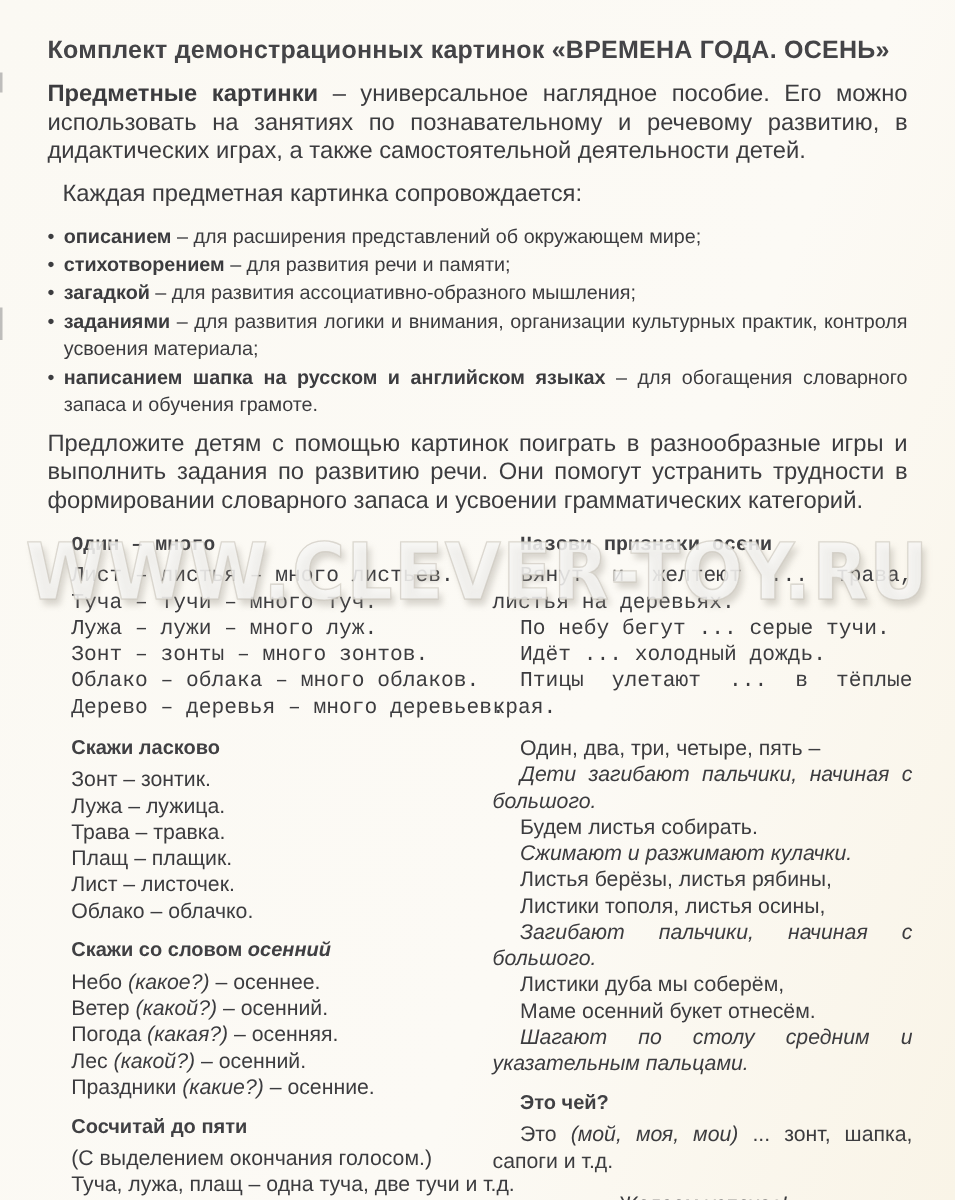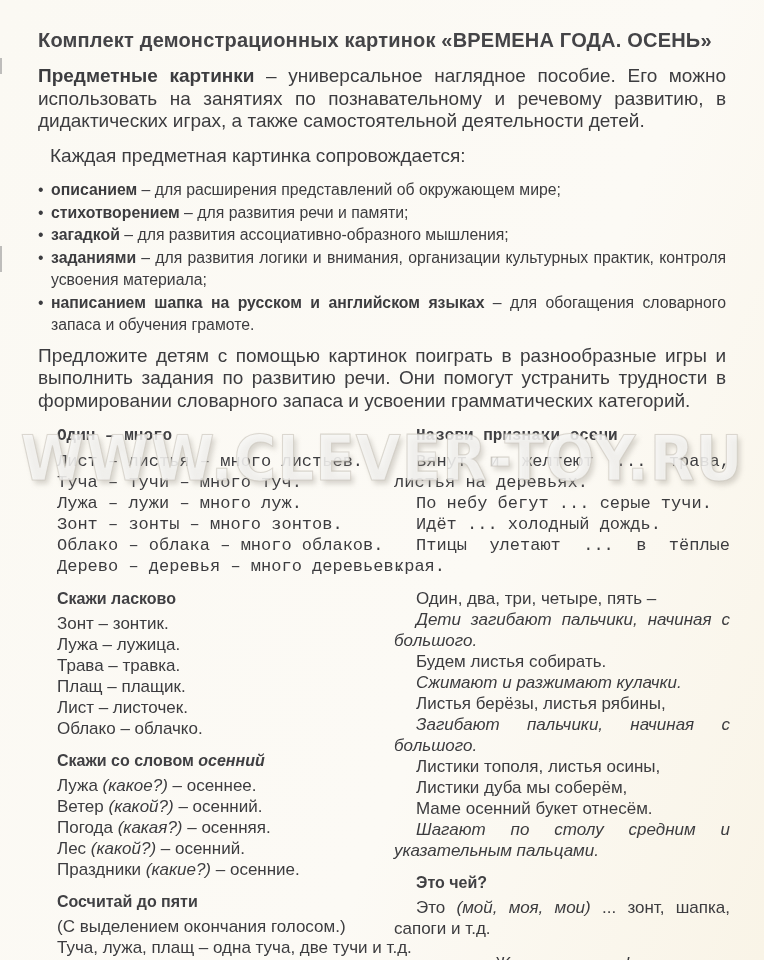--- a/index.html
+++ b/index.html
@@ -123,21 +123,21 @@
           <h2 class="sec-h"><span class="b">Скажи ласково</span></h2>
           <p class="sec-line"><span>Зонт – зонтик.</span></p>
           <p class="sec-line"><span>Лужа – лужица.</span></p>
           <p class="sec-line"><span>Трава – травка.</span></p>
           <p class="sec-line"><span>Плащ – плащик.</span></p>
           <p class="sec-line"><span>Лист – листочек.</span></p>
           <p class="sec-line"><span>Облако – облачко.</span></p>
         </section>
         <section class="sec list">
           <h2 class="sec-h"><span class="b">Скажи со словом </span><span class="b i">осенний</span></h2>
-          <p class="sec-line"><span>Лужа </span><span class="i">(какое?)</span><span> – осеннее.</span></p>
+          <p class="sec-line"><span>Небо </span><span class="i">(какое?)</span><span> – осеннее.</span></p>
           <p class="sec-line"><span>Ветер </span><span class="i">(какой?)</span><span> – осенний.</span></p>
           <p class="sec-line"><span>Погода </span><span class="i">(какая?)</span><span> – осенняя.</span></p>
           <p class="sec-line"><span>Лес </span><span class="i">(какой?)</span><span> – осенний.</span></p>
           <p class="sec-line"><span>Праздники </span><span class="i">(какие?)</span><span> – осенние.</span></p>
         </section>
         <section class="sec list">
           <h2 class="sec-h"><span class="b">Сосчитай до пяти</span></h2>
           <p class="sec-line"><span>(С выделением окончания голосом.)</span></p>
           <p class="sec-line"><span>Туча, лужа, плащ – одна туча, две тучи и т.д.</span></p>
         </section>
@@ -150,22 +150,22 @@
             <p class="sec-line"><span>По небу бегут ... серые тучи.</span></p>
             <p class="sec-line"><span>Идёт ... холодный дождь.</span></p>
             <p class="sec-line"><span>Птицы улетают ... в тёплые края.</span></p>
           </section>
           <section class="sec prose">
             <p class="sec-line"><span>Один, два, три, четыре, пять –</span></p>
             <p class="sec-line"><span class="i">Дети загибают пальчики, начиная с большого.</span></p>
             <p class="sec-line"><span>Будем листья собирать.</span></p>
             <p class="sec-line"><span class="i">Сжимают и разжимают кулачки.</span></p>
             <p class="sec-line"><span>Листья берёзы, листья рябины,</span></p>
+            <p class="sec-line"><span>Листики тополя, листья осины,</span></p>
             <p class="sec-line"><span class="i">Загибают пальчики, начиная с большого.</span></p>
-            <p class="sec-line"><span>Листики тополя, листья осины,</span></p>
             <p class="sec-line"><span>Листики дуба мы соберём,</span></p>
             <p class="sec-line"><span>Маме осенний букет отнесём.</span></p>
             <p class="sec-line"><span class="i">Шагают по столу средним и указательным пальцами.</span></p>
           </section>
           <section class="sec prose">
             <h2 class="sec-h"><span class="b">Это чей?</span></h2>
             <p class="sec-line"><span>Это </span><span class="i">(мой, моя, мои)</span><span> ... зонт, шапка, сапоги и т.д.</span></p>
           </section>
         </div>
       <p class="closing">Желаем успехов!</p>

